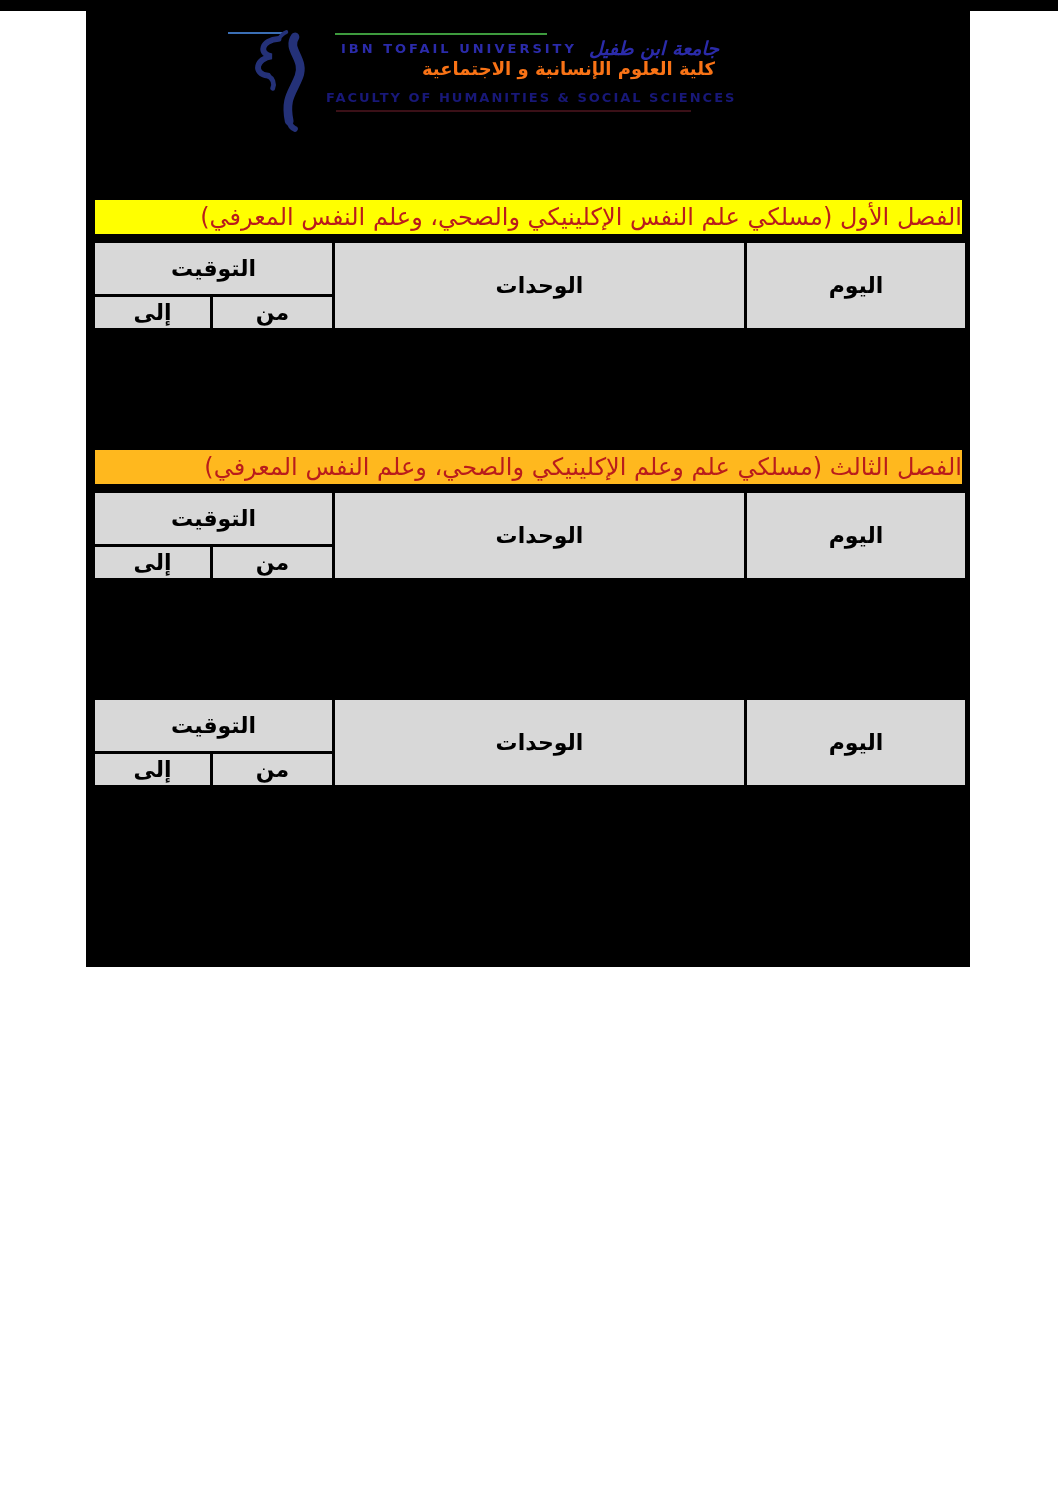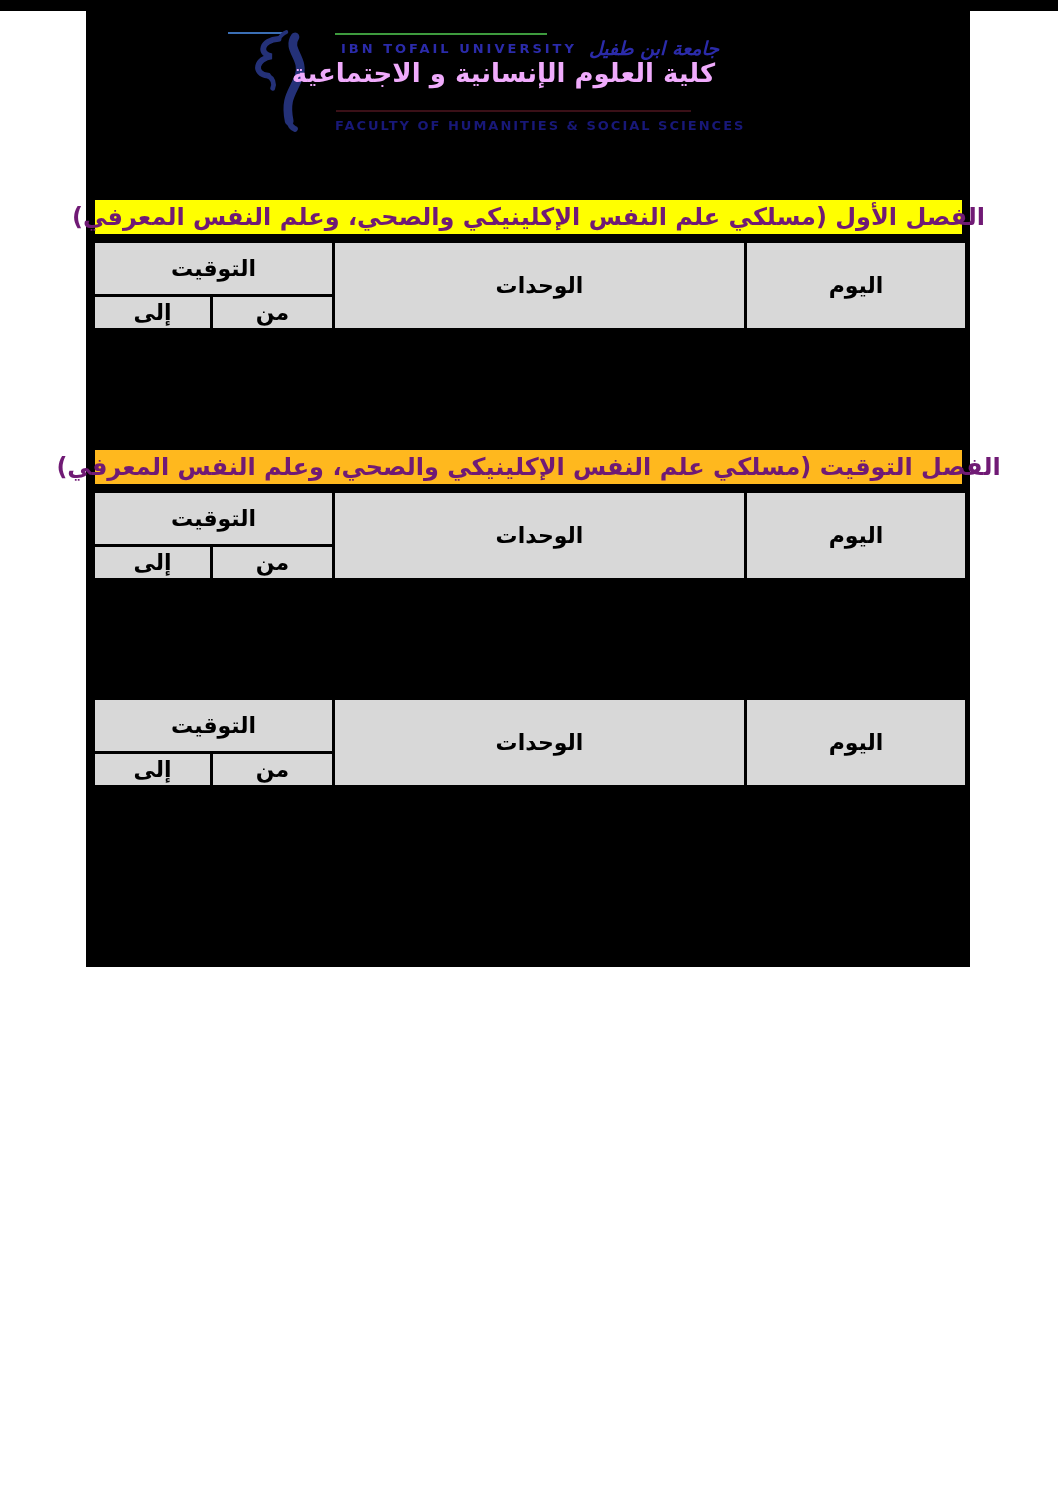--- a/index.html
+++ b/index.html
@@ -46,45 +46,44 @@
     white-space: nowrap;
   }
   .hdr-line1 .en1 {
     color: #2b2baa; font-size: 13px; font-weight: bold; letter-spacing: 3px;
   }
   .hdr-line1 .ar1 {
     color: #2b2baa; font-size: 19px; font-weight: bold; font-style: italic;
   }
   .hdr-ar2 {
     position: absolute; left: 249px; top: 47px; width: 380px;
-    color: #f0abfc; font-size: 26px; font-weight: bold;
+    color: #f97316; font-size: 18px; font-weight: bold;
     white-space: nowrap; letter-spacing: 1px;
   }
   .hdr-en2 {
-    position: absolute; left: 249px; top: 79px; width: 380px;
+    position: absolute; left: 240px; top: 79px; width: 380px;
     color: #181878; font-size: 13px; font-weight: bold; letter-spacing: 2px;
     white-space: nowrap;
-    margin-top: 28px;
   }
   .decor-red {
     position: absolute; left: 250px; top: 99px;
     width: 355px; height: 2px; background: #6b1d2a; opacity: .55;
   }
 
   
   .sem { position: absolute; left: 6px; width: 873px; }
   .sem-1 { top: 186px; }
   .sem-2 { top: 436px; }
   .sem-3 { top: 683px; }
 
   .banner {
     width: 873px; height: 40px;
     border: 3px solid #000000;
-    display: flex; align-items: center; justify-content: center;
-    font-size: 24px; font-weight: bold; color: #701a75;
+    display: flex; align-items: center; justify-content: flex-end;
+    font-size: 24px; font-weight: normal; color: #b91c1c;
     white-space: nowrap;
   }
 
   table.sched {
     margin-top: 3px;
     width: 873px;
     border-collapse: collapse;
     table-layout: fixed;
   }
   table.sched td {
@@ -148,21 +147,21 @@
           <tr class="r2">
             <td dir="rtl">إلى</td>
             <td dir="rtl">من</td>
           </tr>
         </tbody>
       </table>
     </section>
 
     <section class="sem sem-2">
       <div class="banner" style="background: rgb(255, 184, 30);">
-        <span dir="rtl">الفصل التوقيت (مسلكي علم النفس الإكلينيكي والصحي، وعلم النفس المعرفي)</span>
+        <span dir="rtl">الفصل الثالث (مسلكي علم وعلم الإكلينيكي والصحي، وعلم النفس المعرفي)</span>
       </div>
       <table class="sched">
         <colgroup>
             <col style="width:118px">
             <col style="width:122px">
             <col style="width:412px">
             <col style="width:221px">
           </colgroup>
         <tbody>
           <tr class="r1">

